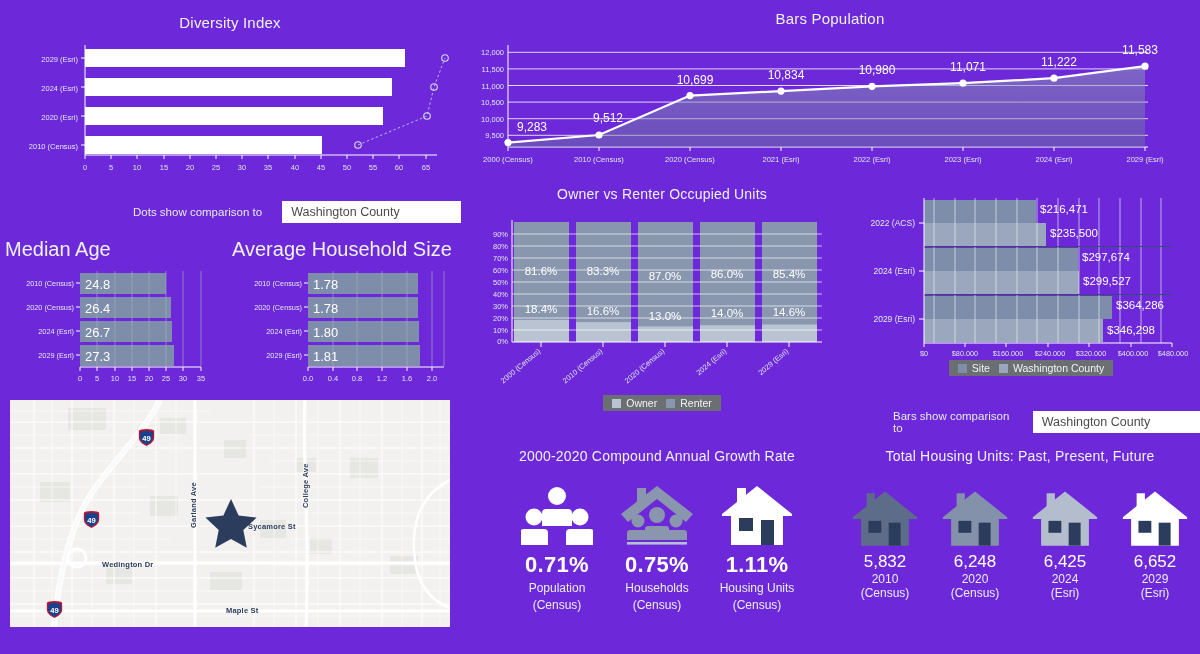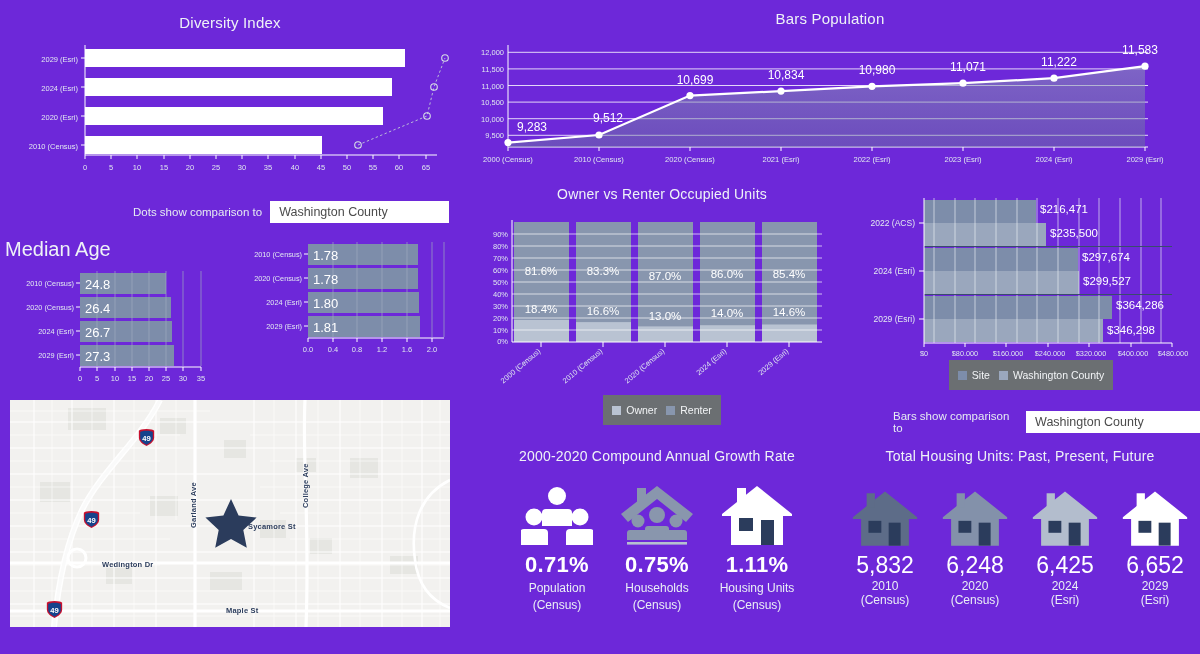--- a/index.html
+++ b/index.html
@@ -13,21 +13,21 @@
   .dash { position: relative; width: 1200px; height: 654px; background: #6d28d9; }
   .panel { position: absolute; }
   .title { text-align: center; font-size: 15px; font-weight: 400; color: #eef2f7; letter-spacing: .2px; }
   .ttl-sm { font-size: 14px; }
 
   
   #diversity { left: 0; top: 0; width: 460px; height: 190px; }
   #diversity .title { margin-top: 14px; font-size: 15px; }
 
   
-  .cmp-row { display: flex; align-items: center; gap: 8px; }
+  .cmp-row { display: flex; align-items: center; gap: 20px; }
   .cmp-label { font-size: 11.5px; color: #e6ebf2; }
   .cmp-input {
     background: #ffffff; color: #4b4b4b; font-size: 12.5px;
     padding: 4px 9px; min-width: 150px; border: none;
     font-family: "Liberation Sans", sans-serif;
   }
   #cmpDots { left: 133px; top: 201px; }
   #cmpBars { left: 893px; top: 410px; }
   #cmpBars .cmp-input { min-width: 143px; }
 
@@ -46,36 +46,36 @@
   #totpop { left: 460px; top: 0; width: 740px; height: 180px; }
   #totpop .title { margin-top: 10px; }
 
   
   #ownrent { left: 462px; top: 186px; width: 400px; height: 255px; }
   
   #mhv { left: 862px; top: 186px; width: 338px; height: 220px; }
 
   .legend {
     display: inline-flex; align-items: center; gap: 9px;
-    background: #6b6f72; padding: 9px 9px; font-size: 10.5px; color: #f2f4f6;
+    background: #6b6f72; padding: 2px 9px; font-size: 10.5px; color: #f2f4f6;
   }
   .legend .itm { display: inline-flex; align-items: center; gap: 5px; }
   .swatch { width: 9px; height: 9px; display: inline-block; }
 
   
   #cagr { left: 462px; top: 448px; width: 390px; height: 206px; }
   #housing { left: 840px; top: 448px; width: 360px; height: 206px; }
   .stat-grid { display: flex; justify-content: center; align-items: flex-end; gap: 0; margin-top: 16px; }
   .stat { width: 100px; text-align: center; }
   .stat .icon { height: 68px; display: flex; align-items: flex-end; justify-content: center; }
   .stat .val { font-size: 22px; font-weight: 700; margin-top: 4px; color: #ffffff; letter-spacing: .3px; }
   .stat .cap { font-size: 12px; line-height: 14px; color: #eaeff5; margin-top: 3px; }
   .hstat { width: 90px; text-align: center; }
   .hstat .icon { height: 70px; display: flex; align-items: flex-end; justify-content: center; }
-  .hstat .val { font-size: 23px; margin-top: 2px; }
+  .hstat .val { font-size: 17px; margin-top: 2px; }
   .hstat .cap { font-size: 12px; line-height: 14px; color: #eaeff5; }
   svg { display: block; }
   text { font-family: "Liberation Sans", sans-serif; }
 </style>
 </head>
 <body>
 
 <div class="dash">
 
   <div class="panel" id="diversity">
@@ -198,20 +198,21 @@
           <text x="127" y="114">15</text>
         <text x="144" y="114">20</text>
           <text x="161" y="114">25</text>
         <text x="178" y="114">30</text>
           <text x="196" y="114">35</text>
       </g>
     </svg>
   </div>
 
   <div class="panel" id="ahs">
+    <div class="mini-title">Average Household Size</div>
     <svg width="228" height="118" viewBox="0 0 228 118">
 
       <rect x="76" y="6" width="110" height="21" fill="#7d8daa"></rect>
       <rect x="76" y="30" width="110" height="21" fill="#7d8daa"></rect>
       <rect x="76" y="54" width="111" height="21" fill="#7d8daa"></rect>
       <rect x="76" y="78" width="112" height="21" fill="#7d8daa"></rect>
       <g stroke="#9fabc0" stroke-width="0.8" opacity="0.85">
         <line x1="101" y1="4" x2="101" y2="99"></line>
         <line x1="125" y1="4" x2="125" y2="99"></line>
         <line x1="150" y1="4" x2="150" y2="99"></line>

